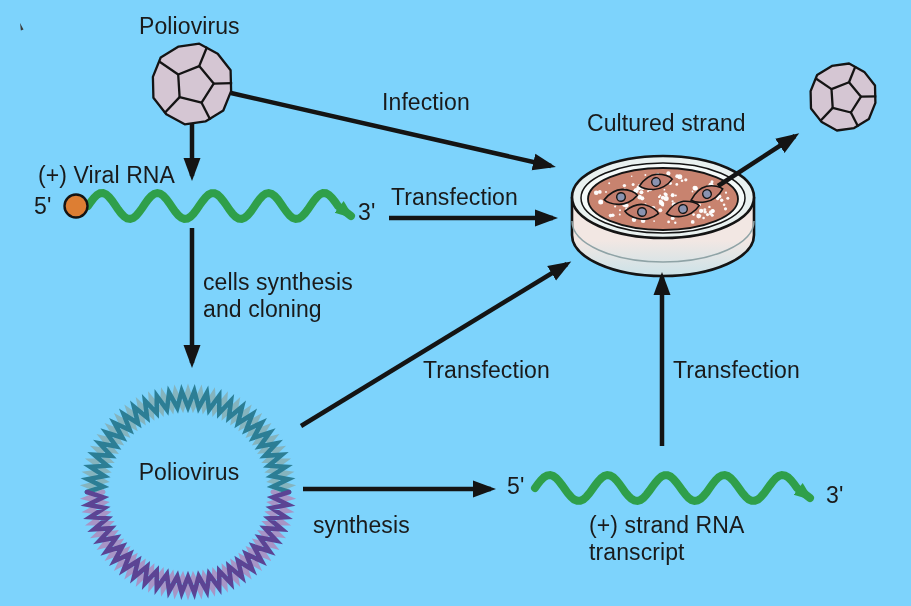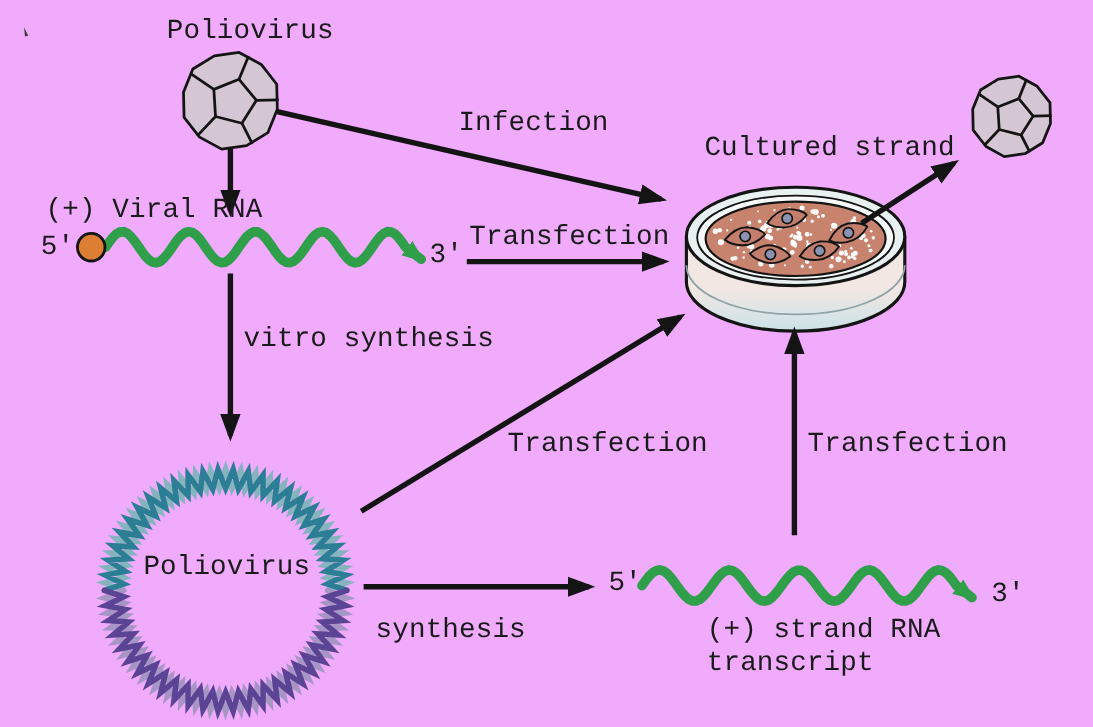--- a/index.html
+++ b/index.html
@@ -1,17 +1,17 @@
 <!DOCTYPE html>
 <html><head>
 <meta charset="utf-8">
 <style>
   html,body{margin:0;padding:0;background:#ffffff;}
-  #stage{position:relative;width:911px;height:606px;background:#f0abfc;overflow:hidden;
-         font-family:Liberation Mono, monospace;}
+  #stage{position:relative;width:911px;height:606px;background:#7dd3fc;overflow:hidden;
+         font-family:Liberation Sans, sans-serif;}
   #diagram{position:absolute;left:0;top:0;}
   #labels{position:absolute;left:0;top:0;width:911px;height:606px;color:#1a1a1a;}
   .lbl{position:absolute;font-size:23px;line-height:27px;white-space:nowrap;letter-spacing:0.1px;}
   .lbl.center{text-align:center;}
   .prime{font-size:23px;}
 </style>
 </head>
 <body>
 
 <div id="stage">
@@ -221,21 +221,22 @@
 
   <div id="labels" style="color: rgb(26, 26, 26);">
     <div class="lbl" style="left:139px;top:13px">Poliovirus</div>
     <div class="lbl" style="left:38px;top:162px">(+) Viral RNA</div>
     <div class="lbl prime" style="left:34px;top:193px">5'</div>
     <div class="lbl prime" style="left:358px;top:199px">3'</div>
     <div class="lbl" style="left:382px;top:89px">Infection</div>
     <div class="lbl" style="left:391px;top:184px">Transfection</div>
     <div class="lbl" style="left:587px;top:110px">Cultured strand</div>
     <div class="lbl" style="left:203px;top:269px">
-      <div>vitro synthesis</div>
+      <div>cells synthesis</div>
+      <div>and cloning</div>
     </div>
     <div class="lbl" style="left:423px;top:357px">Transfection</div>
     <div class="lbl" style="left:673px;top:357px">Transfection</div>
     <div class="lbl center" style="left:106px;top:459px;width:166px">
       <div>Poliovirus</div>
     </div>
     <div class="lbl" style="left:313px;top:512px">
       <div>synthesis</div>
     </div>
     <div class="lbl prime" style="left:507px;top:473px">5'</div>

